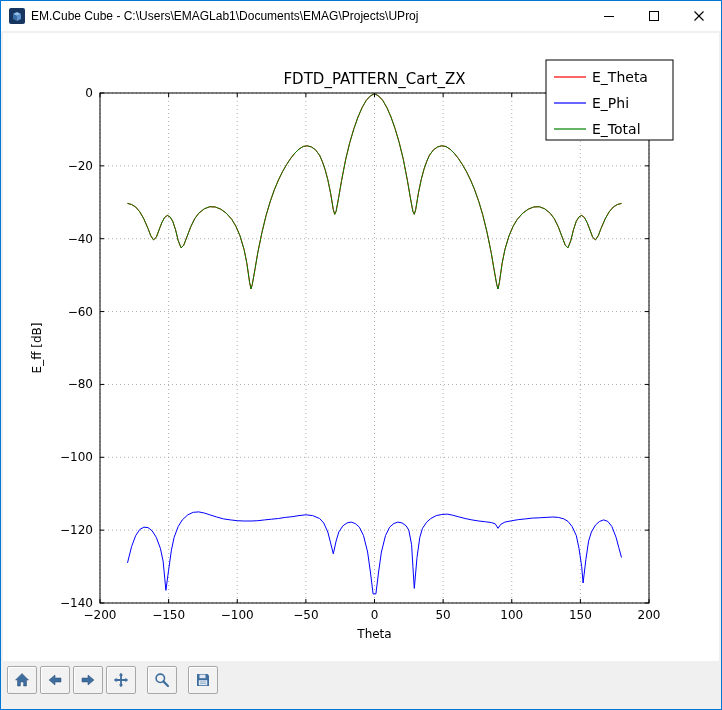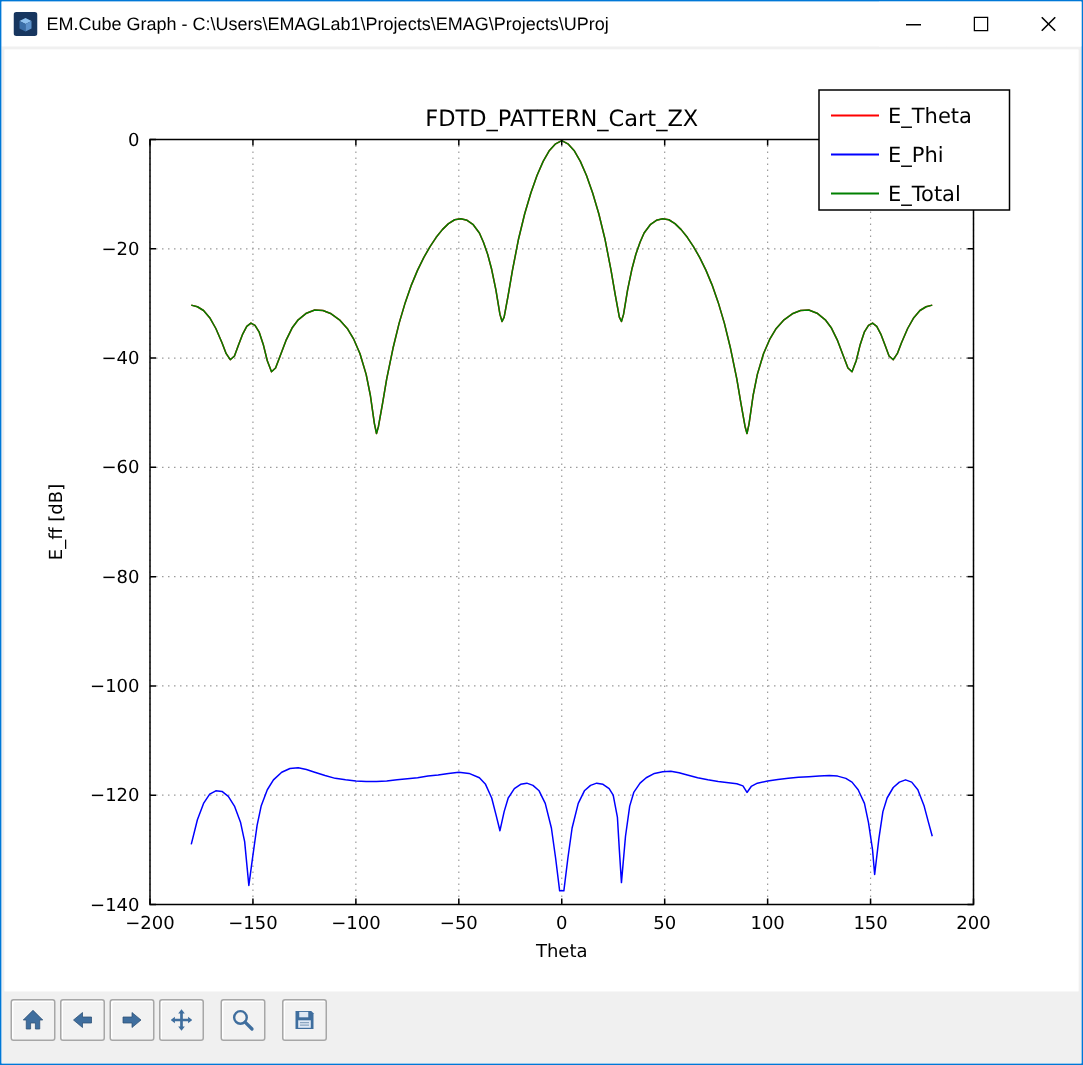--- a/index.html
+++ b/index.html
@@ -53,21 +53,21 @@
 
   <div class="titlebar">
     <span class="app-icon">
       <svg viewBox="0 0 16 16" width="16" height="16">
         <rect width="16" height="16" rx="2" fill="#17365f"></rect>
         <path d="M4 6 L8 4 L12 6 L8 8 Z" fill="#8fc1ef"></path>
         <path d="M4 6 V11 L8 13 V8 Z" fill="#3a6ea8"></path>
         <path d="M12 6 V11 L8 13 V8 Z" fill="#5d92cc"></path>
       </svg>
     </span>
-    <span class="title-text">EM.Cube Graph - C:\Users\EMAGLab1\Projects\EMAG\Projects\UProj</span>
+    <span class="title-text">EM.Cube Cube - C:\Users\EMAGLab1\Documents\EMAG\Projects\UProj</span>
     <div class="win-controls">
       <button class="win-btn">
         <svg width="10" height="10">
             <line x1="0" y1="5.5" x2="10" y2="5.5" stroke="#000" stroke-width="1"></line>
           </svg>
       </button>
       <button class="win-btn">
         <svg width="10" height="10">
             <rect x="0.5" y="0.5" width="9" height="9" fill="none" stroke="#000" stroke-width="1"></rect>
           </svg>

